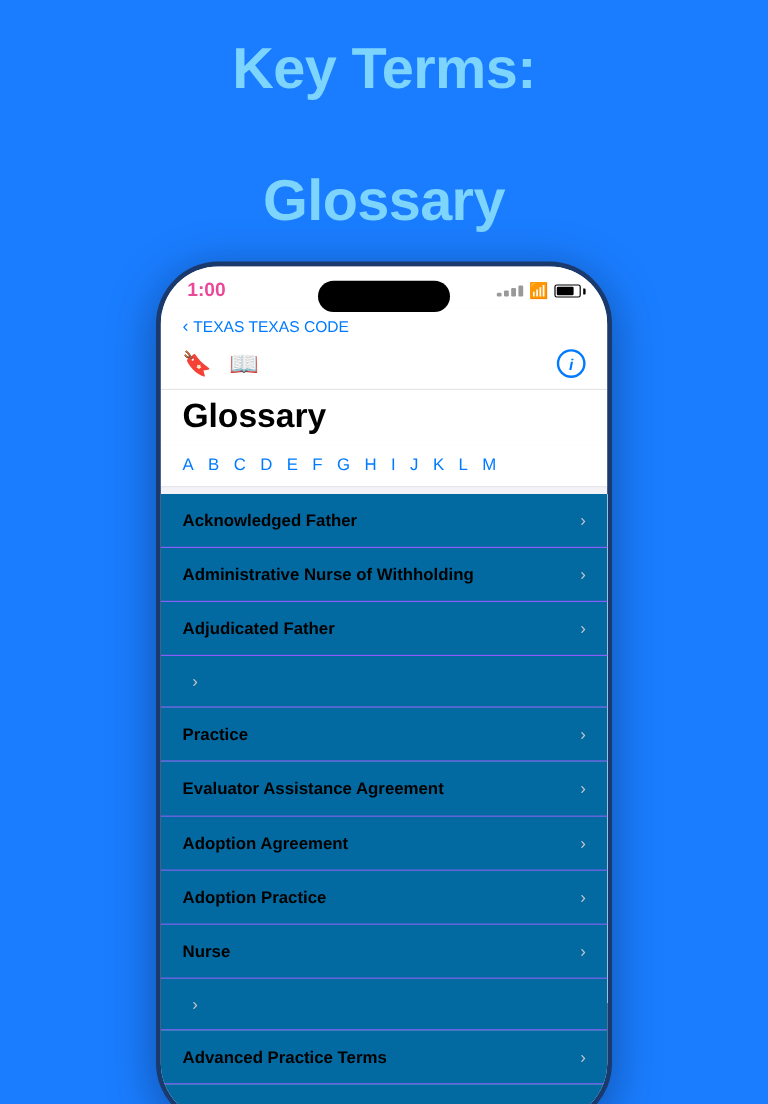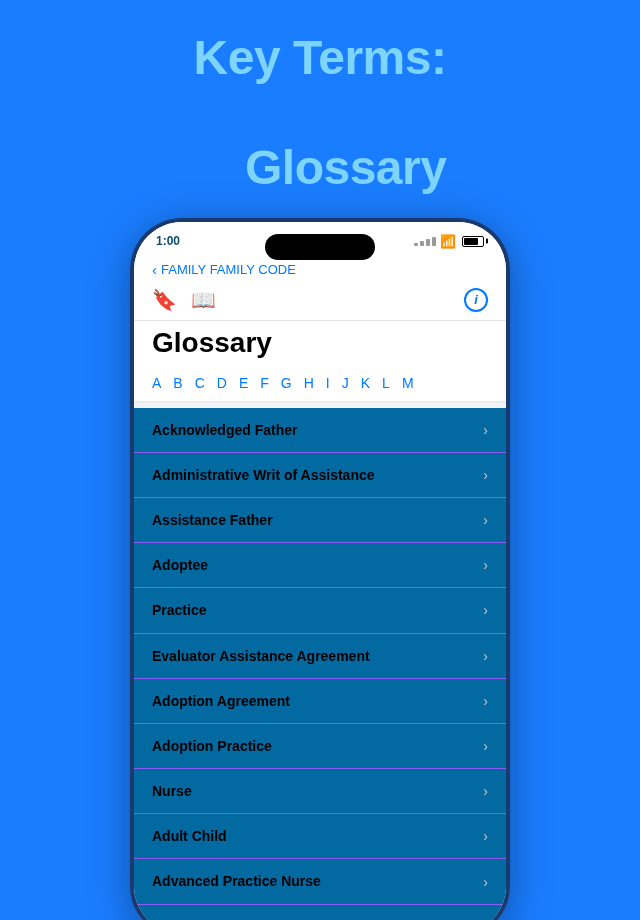--- a/index.html
+++ b/index.html
@@ -12,21 +12,21 @@
       display: flex;
       flex-direction: column;
       align-items: center;
       overflow: hidden;
     }
 
     .header-title {
       color: #7dd4fc;
       font-size: 48px;
       font-weight: 900;
-      text-align: right;
+      text-align: center;
       margin-top: 30px;
       line-height: 1.15;
       letter-spacing: -0.5px;
     }
 
     .phone-wrapper {
       margin-top: 22px;
       width: 380px;
       height: 720px;
       background: #1a3a6e;
@@ -50,23 +50,23 @@
     .status-bar {
       background: white;
       display: flex;
       justify-content: space-between;
       align-items: center;
       padding: 12px 22px 4px;
       flex-shrink: 0;
     }
 
     .status-time {
-      font-size: 12px;
+      font-size: 16px;
       font-weight: 600;
-      color: #0c4a6e;
+      color: #ec4899;
     }
 
     .status-notch {
       width: 110px;
       height: 26px;
       background: #000;
       border-radius: 20px;
       position: absolute;
       top: 16px;
       left: 50%;
@@ -285,21 +285,21 @@
         <span class="wifi-icon">📶</span>
         <div class="battery-icon">
           <div class="battery-fill"></div>
         </div>
       </div>
     </div>
 
     <div class="nav-bar">
       <div class="back-btn">
         <span class="back-chevron">‹</span>
-        <span>FAMILY FAMILY CODE</span>
+        <span>TEXAS TEXAS CODE</span>
       </div>
     </div>
 
     <div class="toolbar">
       <div class="toolbar-left">
         <span class="bookmark-icon">🔖</span>
         <span class="book-icon">📖</span>
       </div>
       <div class="info-icon">
         <span>i</span>
@@ -325,29 +325,28 @@
         <span class="alpha-letter">L</span>
         <span class="alpha-letter">M</span>
       </div>
 
     <div class="glossary-list">
     <div class="glossary-item">
           <span class="glossary-item-text">Acknowledged Father</span>
           <span class="chevron-right">›</span>
         </div>
         <div class="glossary-item">
-          <span class="glossary-item-text">Administrative Writ of Assistance</span>
-          <span class="chevron-right">›</span>
-        </div>
-        <div class="glossary-item">
-          <span class="glossary-item-text">Assistance Father</span>
-          <span class="chevron-right">›</span>
-        </div>
-        <div class="glossary-item">
-          <span class="glossary-item-text">Adoptee</span>
+          <span class="glossary-item-text">Administrative Nurse of Withholding</span>
+          <span class="chevron-right">›</span>
+        </div>
+        <div class="glossary-item">
+          <span class="glossary-item-text">Adjudicated Father</span>
+          <span class="chevron-right">›</span>
+        </div>
+        <div class="glossary-item">
           <span class="chevron-right">›</span>
         </div>
         <div class="glossary-item">
           <span class="glossary-item-text">Practice</span>
           <span class="chevron-right">›</span>
         </div>
         <div class="glossary-item">
           <span class="glossary-item-text">Evaluator Assistance Agreement</span>
           <span class="chevron-right">›</span>
         </div>
@@ -357,25 +356,24 @@
         </div>
         <div class="glossary-item">
           <span class="glossary-item-text">Adoption Practice</span>
           <span class="chevron-right">›</span>
         </div>
         <div class="glossary-item">
           <span class="glossary-item-text">Nurse</span>
           <span class="chevron-right">›</span>
         </div>
         <div class="glossary-item">
-          <span class="glossary-item-text">Adult Child</span>
-          <span class="chevron-right">›</span>
-        </div>
-        <div class="glossary-item">
-          <span class="glossary-item-text">Advanced Practice Nurse</span>
+          <span class="chevron-right">›</span>
+        </div>
+        <div class="glossary-item">
+          <span class="glossary-item-text">Advanced Practice Terms</span>
           <span class="chevron-right">›</span>
         </div>
         <div class="glossary-item"></div>
       </div>
 
     <div class="home-indicator">
       
     </div>
 
   </div>

